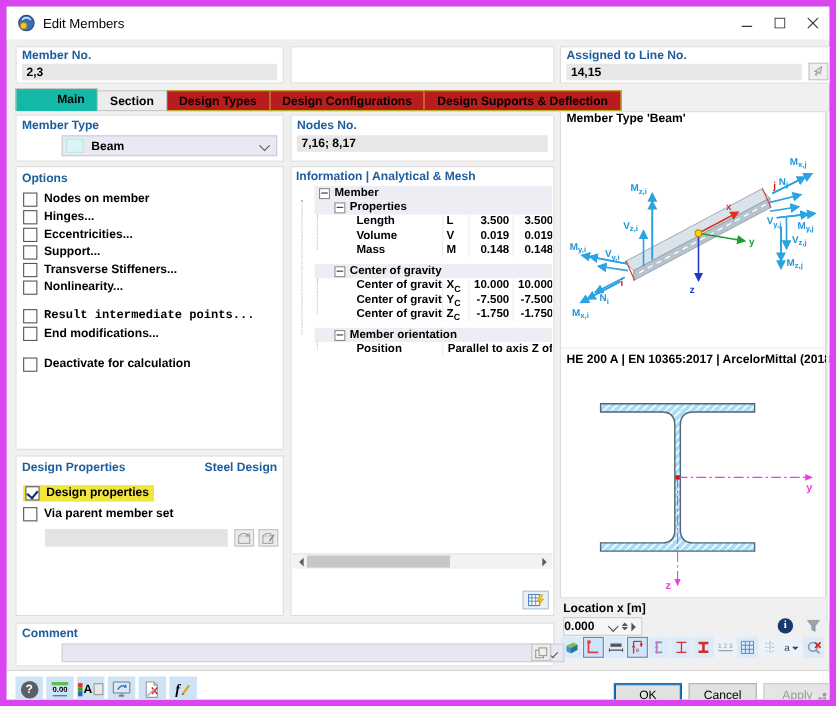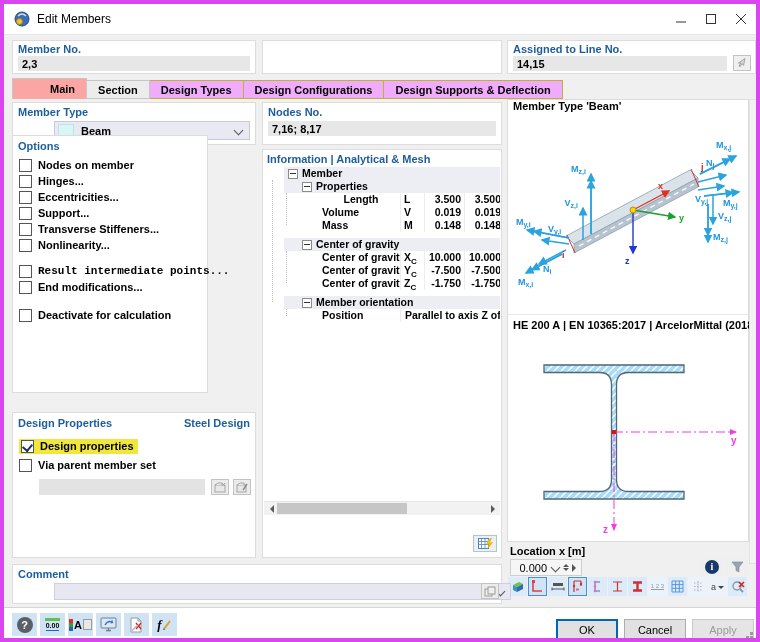--- a/index.html
+++ b/index.html
@@ -1,33 +1,33 @@
 <!DOCTYPE html>
 <html><head>
 <meta charset="utf-8">
 <style>
   html,body{margin:0;padding:0;background:#cfcfcf;font-family:"Liberation Sans",sans-serif;}
-  .window{position:relative;width:760px;height:642px;background:#f0f0f0;border:4px solid #d946ef;box-sizing:border-box;overflow:hidden;font-size:11px;color:#000;}
+  .window{position:relative;width:760px;height:642px;background:#f0f0f0;border:6px solid #d946ef;box-sizing:border-box;overflow:hidden;font-size:11px;color:#000;}
   
   .titlebar{position:absolute;left:0;top:0;right:0;height:30px;background:#ffffff;border-bottom:1px solid #e8e8e8;}
   .titlebar .app-ico{position:absolute;left:10px;top:7px;width:16px;height:16px;}
   .titlebar .ttl{position:absolute;left:33px;top:8px;font-size:12px;color:#000;}
   .wc{position:absolute;top:0;width:30px;height:29px;display:flex;align-items:center;justify-content:center;}
   .wc-min{right:60px}.wc-max{right:30px}.wc-close{right:0}
   .wc svg{display:block}
   
   .panel{position:absolute;background:#fff;border:1px solid #dcdcdc;box-sizing:border-box;}
   .blab{color:#1d5d9b;font-weight:bold;font-size:11px;}
   .field{background:#e7e7e7;font-weight:bold;font-size:11px;padding:2px 4px 1px 4px;height:15px;line-height:13px;box-sizing:border-box;}
   
   .tabs{position:absolute;left:8px;top:74px;height:21px;display:flex;align-items:flex-end;}
   .tab{height:19px;line-height:19px;padding:0 11px;font-weight:bold;background:#ececec;border:1px solid #c6c6c6;border-left:none;box-sizing:border-box;}
   .tab.first{border-left:1px solid #c6c6c6;}
-  .tab.active{background:#fca5a5;height:21px;line-height:21px;border-bottom:none;padding-left:37px;}
-  .tab.yellow{background:#f0abfc;border-color:#bdb32e;}
+  .tab.active{background:#14b8a6;height:21px;line-height:21px;border-bottom:none;padding-left:37px;}
+  .tab.yellow{background:#b91c1c;border-color:#bdb32e;}
   
   .ckrow{position:absolute;left:6px;display:flex;align-items:center;height:14px;}
   .ckbox{width:11px;height:11px;border:1px solid #555;background:#fff;margin-right:6px;flex:0 0 auto;position:relative;}
   .ckbox.checked::after{content:"";position:absolute;left:2px;top:1px;width:5px;height:7px;border:solid #1a2f66;border-width:0 2px 2px 0;transform:rotate(40deg);}
   .cklab{font-weight:bold;white-space:nowrap;}
   .hl{background:#f0e63c;padding:1px 4px 1px 2px;display:flex;align-items:center;}
   
   .combo{position:relative;background:#e9e9f4;border:1px solid #c9c9dd;box-sizing:border-box;display:flex;align-items:center;margin-left:36px;}
   .chev{width:6px;height:6px;border-right:1.5px solid #555;border-bottom:1.5px solid #555;transform:rotate(45deg);margin-top:-3px;}
   
@@ -125,21 +125,21 @@
 
   <div class="panel" style="left:8px;top:98px;width:244px;height:43px;">
     <div class="blab" style="position:absolute;left:5px;top:3px;">Member Type</div>
     <div class="combo" style="position:absolute;left:5px;right:5px;top:18px;height:19px;">
       <span style="display:inline-block;width:14px;height:11px;background:#d8f6f6;border:1px solid #bfe4e4;margin:0 7px 0 3px;"></span>
       <span style="font-weight:bold;">Beam</span>
       <span class="chev" style="position:absolute;right:7px;top:8px;"></span>
     </div>
   </div>
 
-  <div class="panel" style="left:8px;top:131px;width:196px;height:258px;">
+  <div class="panel" style="left:8px;top:145px;width:244px;height:258px;">
     <div class="blab" style="position:absolute;left:5px;top:4px;">Options</div>
     <div class="ckrow" style="top:22px;">
         <span class="ckbox"></span>
         <span class="cklab">Nodes on member</span>
       </div>
     <div class="ckrow" style="top:38px;">
         <span class="ckbox"></span>
         <span class="cklab">Hinges...</span>
       </div>
     <div class="ckrow" style="top:54px;">
@@ -218,21 +218,21 @@
       <div class="trow group" style="padding-left:4px;">
           <span class="mbox"></span>
           <span>Member</span>
         </div>
       <div class="trow group" style="padding-left:18px;">
           <span class="mbox"></span>
           <span>Properties</span>
         </div>
 
       <div class="trow">
-        <span class="tname" style="padding-left:38px;text-align:center;">Length</span>
+        <span class="tname" style="padding-left:38px;">Length</span>
         <span class="tsym"><span>L</span><sub></sub></span>
         <span class="tv1">3.500</span>
         <span class="tv2">3.500</span>
         <span class="tunit">m</span>
       </div>
       <div class="trow">
         <span class="tname" style="padding-left:38px;">Volume</span>
         <span class="tsym"><span>V</span><sub></sub></span>
         <span class="tv1">0.019</span>
         <span class="tv2">0.019</span>
@@ -394,21 +394,21 @@
       <rect x="100" y="94" width="4" height="4" fill="#dd1111"></rect>
       <text x="219" y="108" font-size="10" font-weight="bold" fill="#f23be0">y</text>
       <text x="91" y="197" font-size="10" font-weight="bold" fill="#f23be0">z</text>
     </svg>
   </div>
 
   <div class="vstrip"></div>
 
   <div style="position:absolute;left:506px;top:541px;font-weight:bold;text-align:center;">Location x [m]</div>
   <div style="position:absolute;left:506px;top:555px;width:72px;height:17px;background:#f6f6f6;border:1px solid #cfcfcf;box-sizing:border-box;display:flex;align-items:center;">
-    <span style="flex:1;text-align:right;padding-right:3px;font-weight:normal;">0.000</span>
+    <span style="flex:1;padding-right:3px;font-weight:bold;">0.000</span>
     <span class="chev" style="margin:0 4px 0 2px;"></span>
     <span style="display:flex;flex-direction:column;margin-right:3px;">
       <span style="width:0;height:0;border:3px solid transparent;border-bottom-color:#555;margin-bottom:1px;"></span>
       <span style="width:0;height:0;border:3px solid transparent;border-top-color:#555;"></span>
     </span>
     <span style="width:0;height:0;border:4px solid transparent;border-left-color:#555;margin-right:1px;"></span>
   </div>
   <div class="mini icobtn" style="left:697px;top:554px;width:22px;height:18px;border:none;">
     <span style="width:14px;height:14px;border-radius:50%;background:#173a6b;color:#fff;font-weight:bold;font-size:10px;text-align:center;line-height:14px;font-family:'Liberation Serif',serif;">i</span>
   </div>

